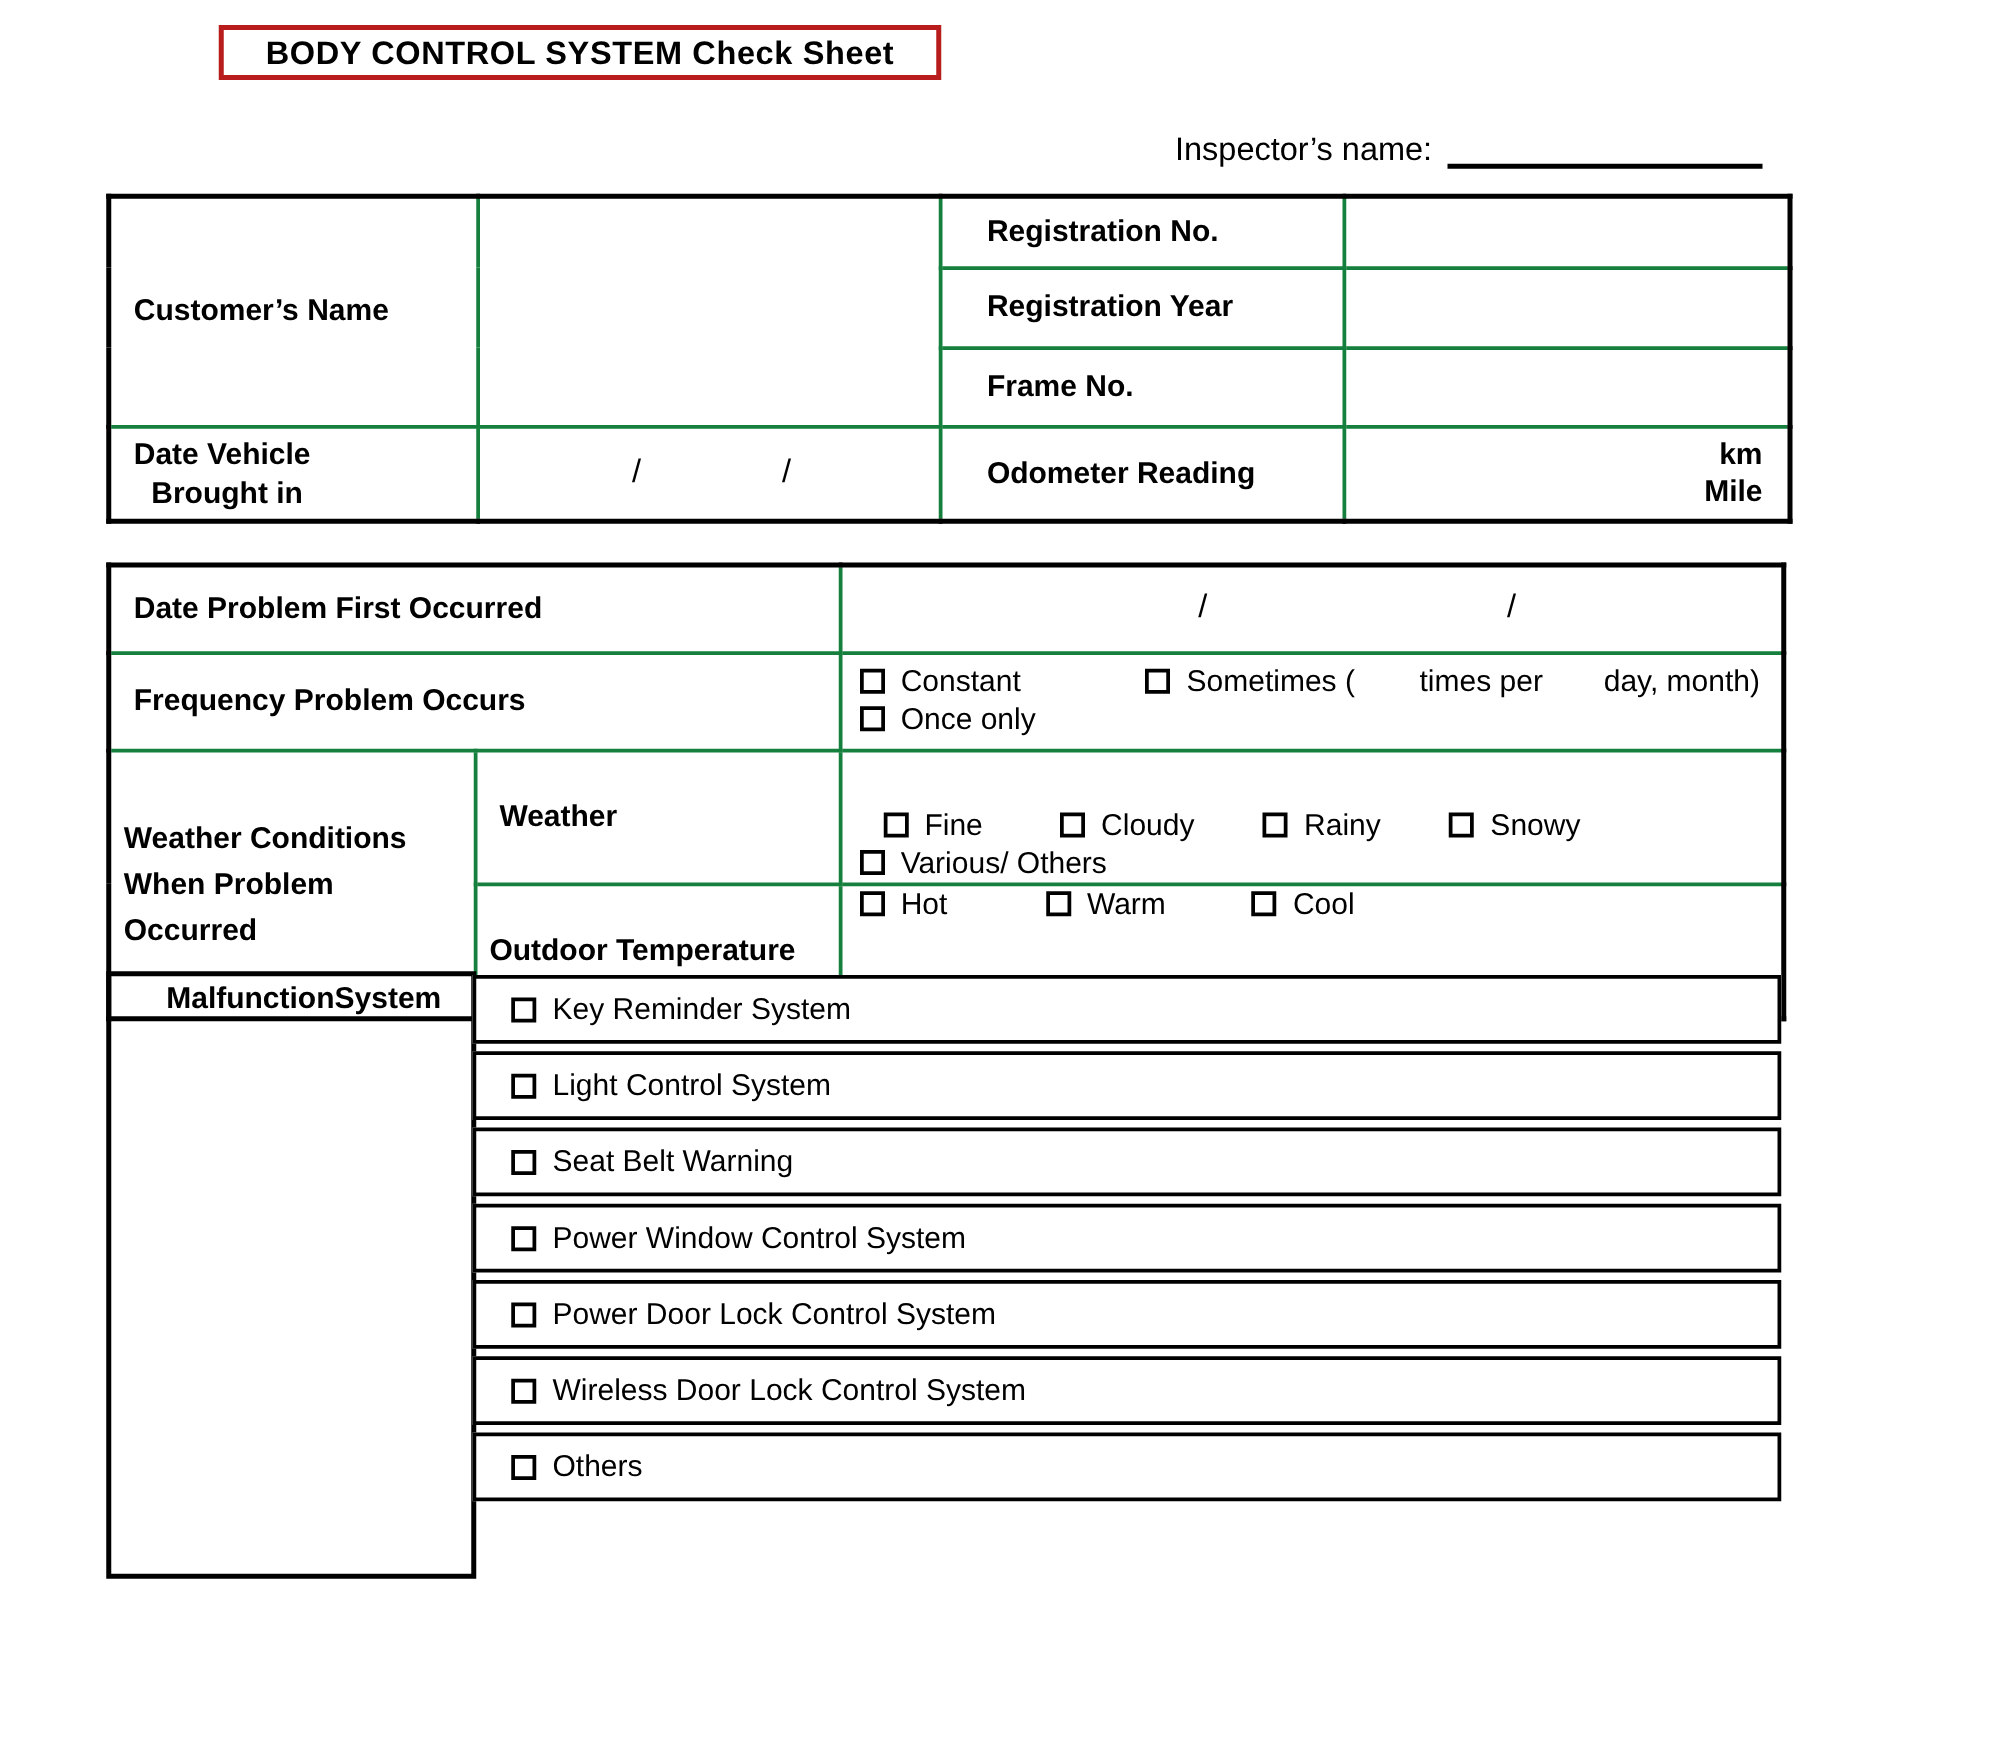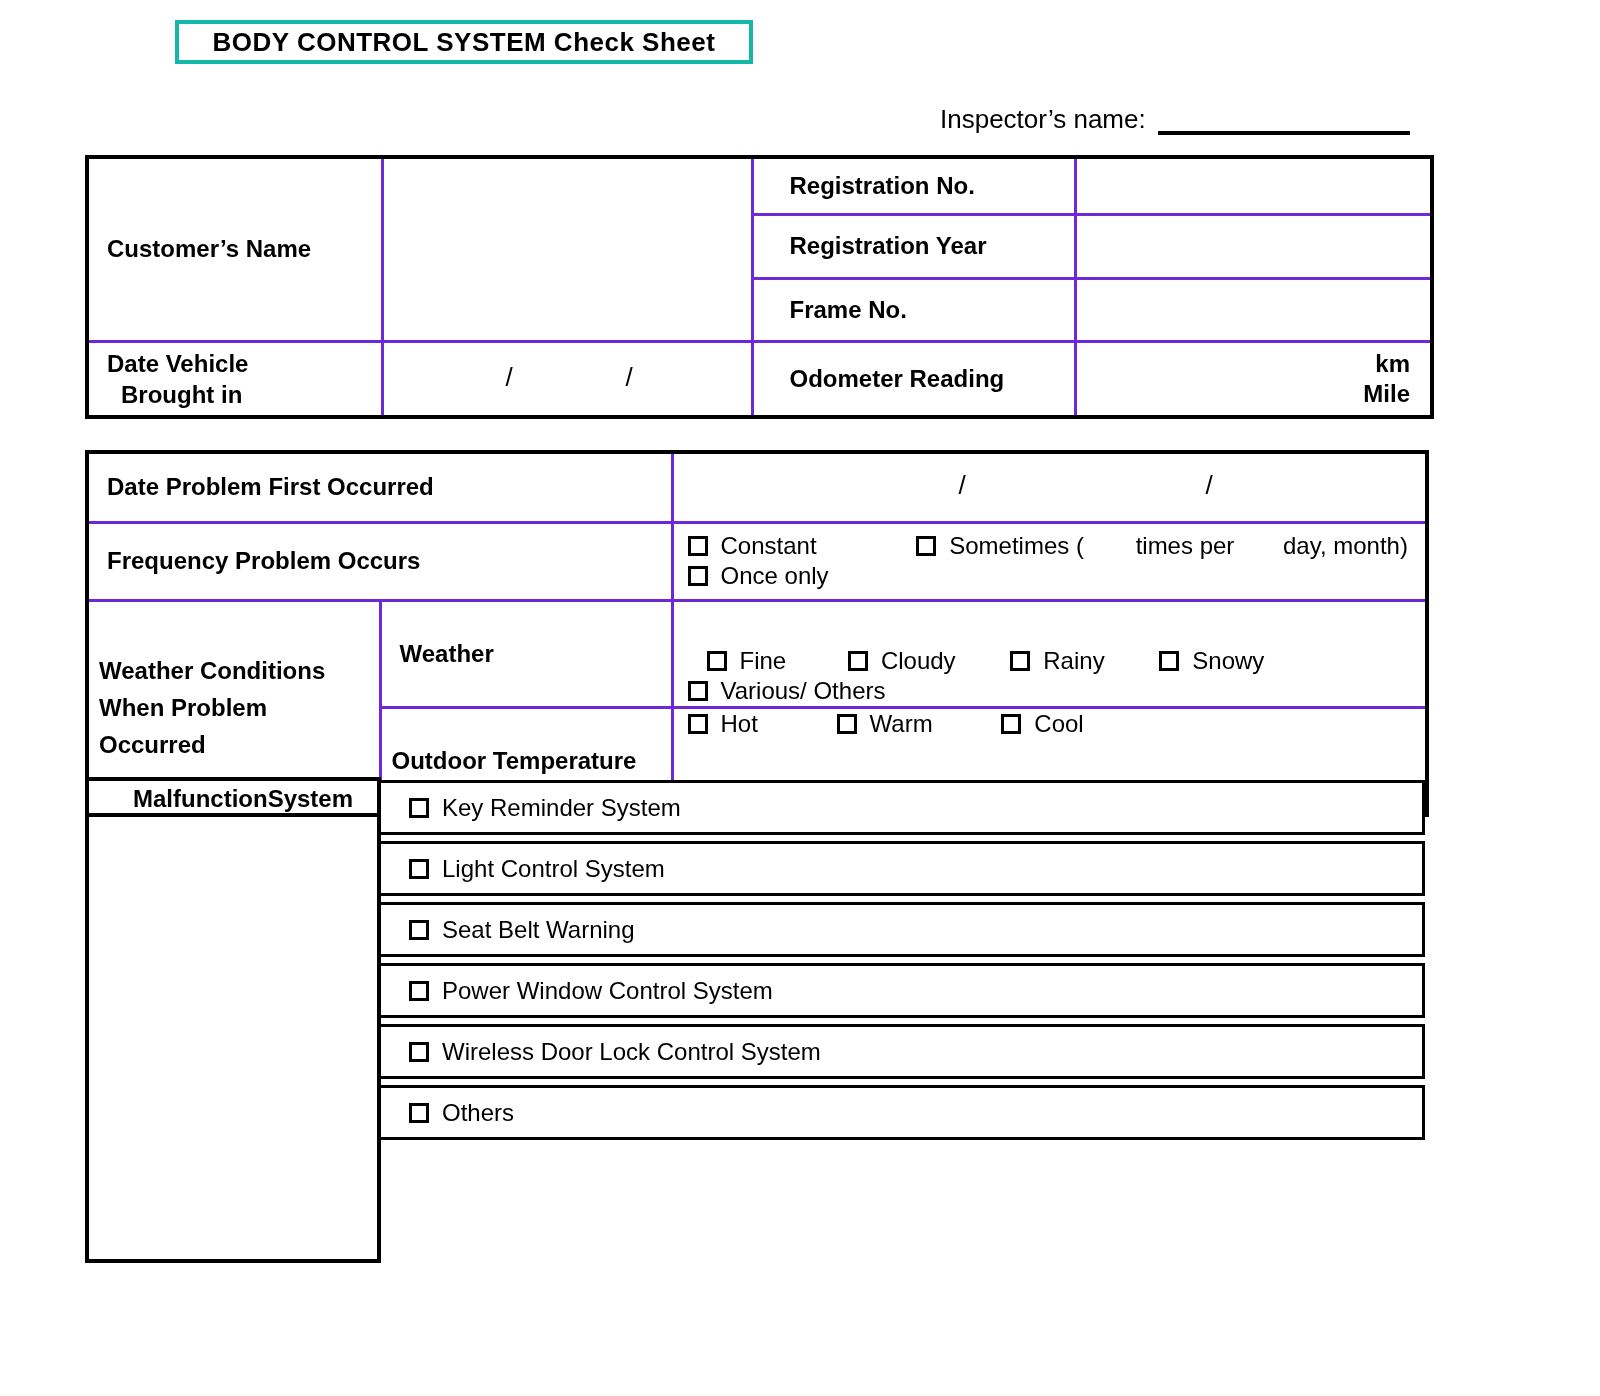--- a/index.html
+++ b/index.html
@@ -6,34 +6,34 @@
   html,body { background:#fff; }
   body {
     position:relative; width:1600px; height:1396px;
     font-family:"Liberation Sans", sans-serif; color:#000; overflow:hidden;
   }
   .abs { position:absolute; }
 
   
   .title-box {
     left:175px; top:20px; width:578px; height:44px;
-    border:4px solid #14b8a6; display:flex; align-items:center; justify-content:center;
+    border:4px solid #b91c1c; display:flex; align-items:center; justify-content:center;
     font-weight:bold; font-size:26px; letter-spacing:.5px; white-space:nowrap;
   }
 
   
   .inspector { left:940px; top:104px; font-size:26px; white-space:nowrap; }
   .inspector .blank {
     display:inline-block; width:252px; height:28px;
     border-bottom:4px solid #000; margin-left:12px; vertical-align:bottom;
   }
 
   
   table { border-collapse:collapse; table-layout:fixed; position:absolute; border:4px solid #000; }
-  td { border:3px solid #6d28d9; vertical-align:middle; font-size:24px; }
+  td { border:3px solid #15803d; vertical-align:middle; font-size:24px; }
   .lbl { font-weight:bold; padding-left:18px; }
   .lbl-r { font-weight:bold; padding-left:36px; }
   .lines { line-height:31px; }
 
   .t1 { left:85px; top:155px; width:1345px; }
   .t2 { left:85px; top:450px; width:1340px; }
 
   .slash-cell { position:relative; font-size:26px; }
   .slash-cell .sl { position:absolute; top:50%; transform:translateY(-55%); }
 
@@ -196,20 +196,24 @@
     <div class="malf-row">
         <span class="cbox"></span>
         <span>Seat Belt Warning</span>
       </div>
     <div class="malf-row">
         <span class="cbox"></span>
         <span>Power Window Control System</span>
       </div>
     <div class="malf-row">
         <span class="cbox"></span>
+        <span>Power Door Lock Control System</span>
+      </div>
+    <div class="malf-row">
+        <span class="cbox"></span>
         <span>Wireless Door Lock Control System</span>
       </div>
     <div class="malf-row">
         <span class="cbox"></span>
         <span>Others</span>
       </div>
   </div>
 </div>
 
 </body></html>

